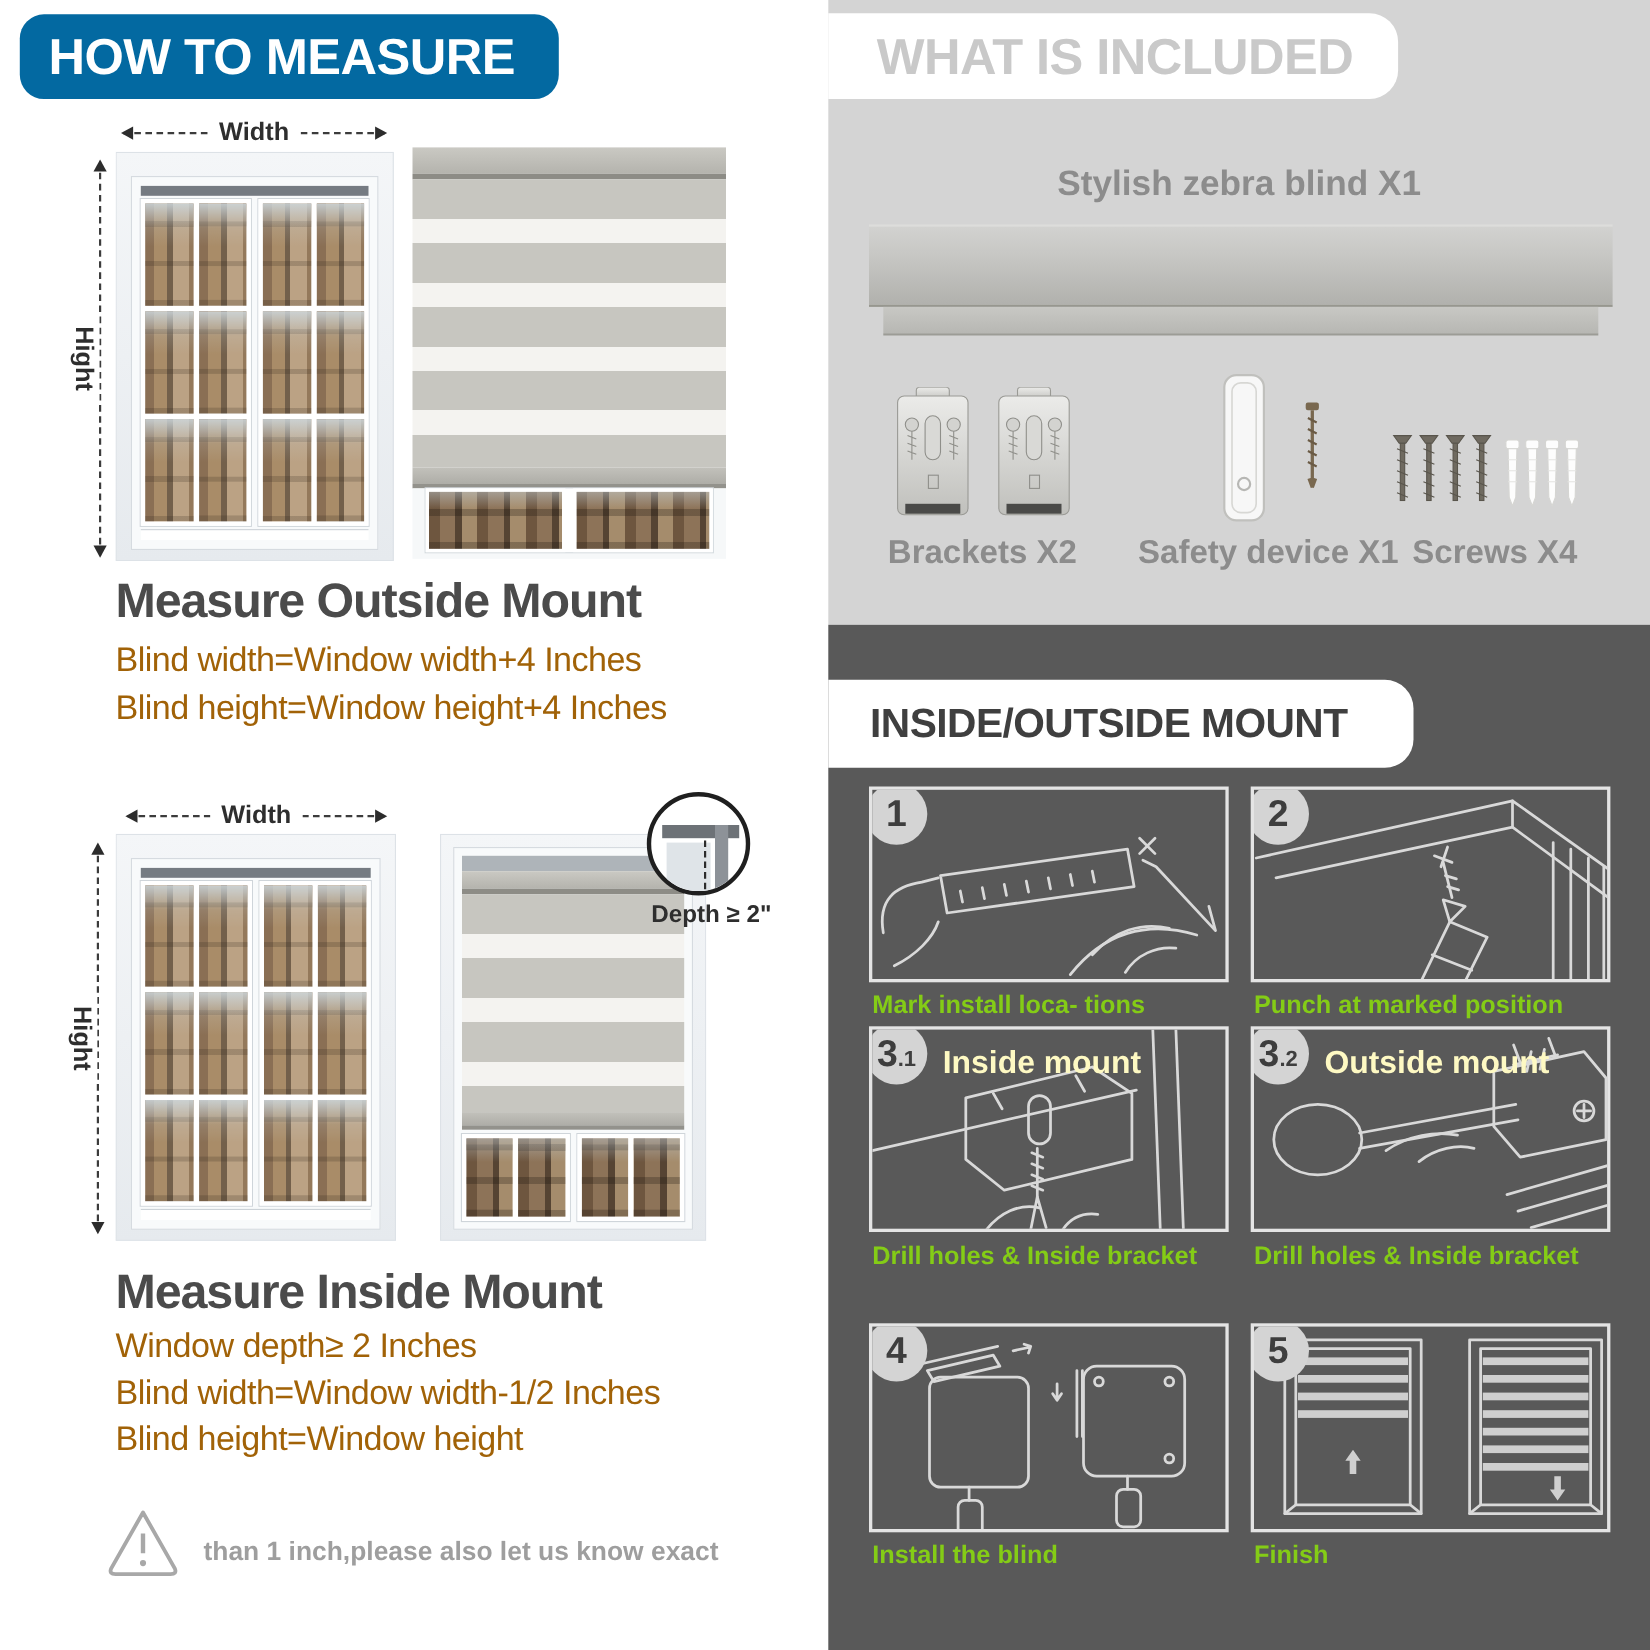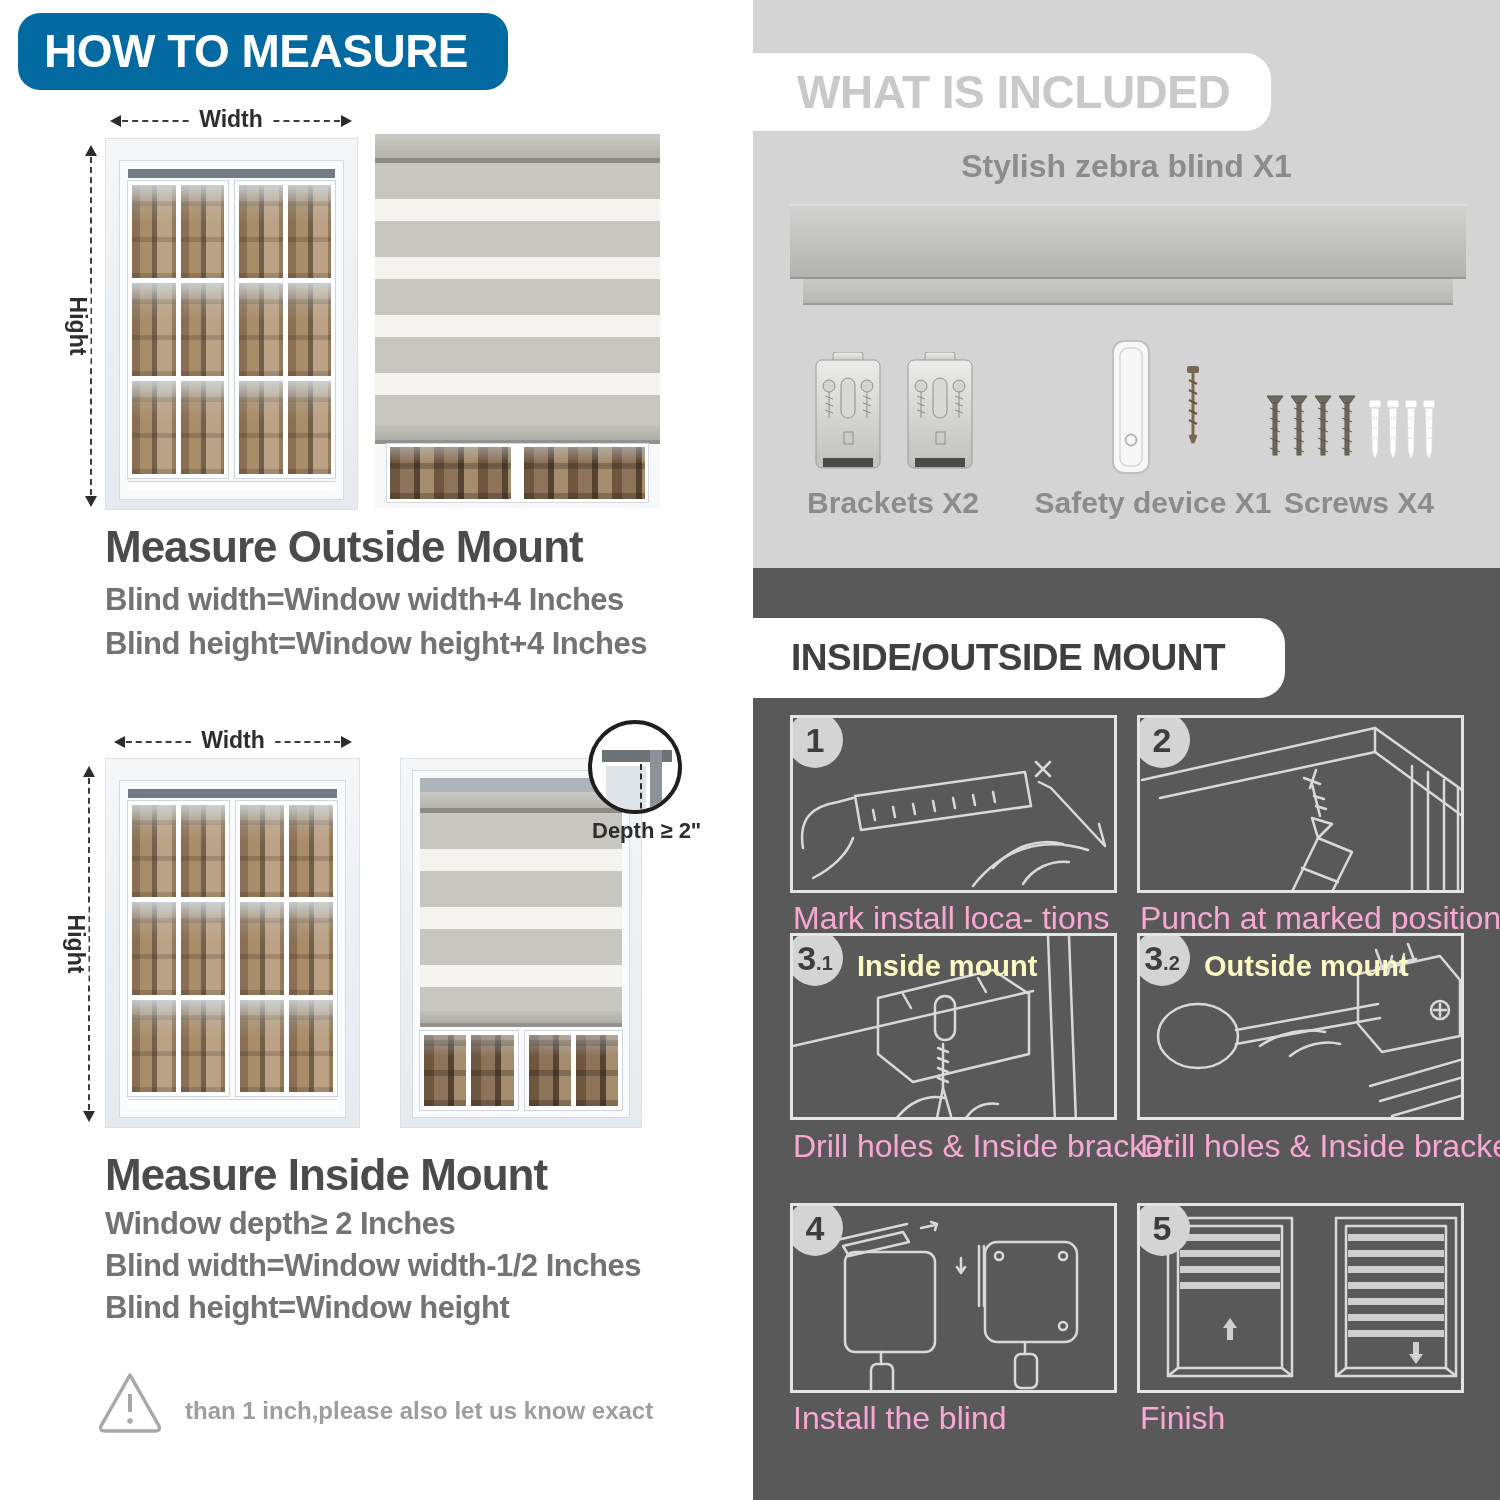--- a/index.html
+++ b/index.html
@@ -3,21 +3,21 @@
 <meta charset="utf-8">
 <style>
   html,body{margin:0;padding:0;background:#fff;}
   .stage{position:relative;width:1500px;height:1500px;background:#ffffff;
          font-family:"Liberation Sans",sans-serif;overflow:hidden;}
   .abs{position:absolute;box-sizing:border-box;}
 
   
   .hdr{font-weight:bold;letter-spacing:-0.5px;white-space:nowrap;}
   .hdr-left{background:#0369a1;color:#ffffff;border-radius:22px;font-size:46px;line-height:77px;padding-left:26px;}
-  .hdr-wii{background:#ffffff;color:#c9c9c9;border-radius:0 26px 26px 0;font-size:46px;line-height:78px;padding-left:44px;margin-top:41px;}
+  .hdr-wii{background:#ffffff;color:#c9c9c9;border-radius:0 26px 26px 0;font-size:46px;line-height:78px;padding-left:44px;}
   .hdr-iom{background:#ffffff;color:#3f3f3f;border-radius:0 26px 26px 0;font-size:37px;line-height:80px;padding-left:38px;margin-top:40px;}
 
   
   .h-arrow{border-top:2px dashed #3c3c3c;height:0;}
   .h-arrow:before,.h-arrow:after{content:"";position:absolute;top:-7px;width:0;height:0;
       border-top:6px solid transparent;border-bottom:6px solid transparent;}
   .h-arrow:before{left:-2px;border-right:11px solid #2c2c2c;}
   .h-arrow:after{right:-2px;border-left:11px solid #2c2c2c;}
   .h-arrow .lbl{position:absolute;left:50%;top:-16px;transform:translateX(-50%);
       background:#ffffff;padding:0 10px;font-size:23px;font-weight:bold;color:#2e2e2e;}
@@ -50,40 +50,40 @@
   
   .cassette{background:linear-gradient(180deg,#cac9c3,#b4b3ad);border-bottom:5px solid #8d8c86;flex:none;}
   .fabric{background:repeating-linear-gradient(180deg,#c7c6c0 0 36px,#f4f3f0 36px 58px);flex:none;}
   .botrail{background:linear-gradient(180deg,#c2c1bb,#aeada7);border-bottom:4px solid #93928c;flex:none;}
   .blind-win{display:flex;background:#f6f8f9;padding:0 12px 6px 12px;flex:none;}
   .blind-win .inner{flex:1;display:flex;gap:7px;background:#fff;box-shadow:0 0 0 1px #d4dade;}
   .bpane{flex:1;border:3px solid #fff;}
 
   
   .title-dark{font-size:44px;font-weight:bold;color:#4b4b4b;letter-spacing:-1px;white-space:nowrap;}
-  .sub-gray{font-size:31px;font-weight:bold;color:#737373;letter-spacing:-0.5px;white-space:nowrap;text-align:right;}
+  .sub-gray{font-size:31px;font-weight:normal;color:#a16207;letter-spacing:-0.5px;white-space:nowrap;text-align:right;}
   .warn-text{font-size:24px;font-weight:bold;color:#9e9e9e;line-height:25px;white-space:nowrap;}
   .item-label{font-size:30px;font-weight:bold;color:#8c8c8c;text-align:center;white-space:nowrap;}
   .depth-lbl{font-size:22px;font-weight:bold;color:#2e2e2e;white-space:nowrap;}
 
   
   .right-top{background:#d4d4d4;}
   .right-dark{background:#595959;}
   .headrail-main{background:linear-gradient(180deg,#d2d2d0 0%,#c6c6c3 40%,#b1b1ad 100%);
       border-top:2px solid #dddddb;border-bottom:2px solid #97978f;}
   .headrail-lip{background:linear-gradient(180deg,#c8c8c4,#b7b7b3);border-bottom:2px solid #9c9c96;margin:0 13px;}
 
   
   .panel{border:3px solid #e4e4e4;overflow:hidden;background:#595959;}
   .badge{position:absolute;top:-6px;left:-6px;width:56px;height:56px;border-radius:50%;
       background:#d4d4d4;color:#3e3e3e;font-weight:bold;font-size:34px;
       display:flex;align-items:center;justify-content:center;}
   .badge .sub{font-size:20px;margin-top:10px;}
   .ptitle{position:absolute;top:14px;left:64px;color:#fef9c3;font-size:29px;font-weight:bold;white-space:nowrap;}
-  .caption{color:#f9a8d4;font-size:32px;font-weight:normal;white-space:nowrap;}
+  .caption{color:#84cc16;font-size:23px;font-weight:bold;white-space:nowrap;}
   .lineart{stroke:#d9d9d9;fill:none;stroke-width:2.5;stroke-linecap:round;stroke-linejoin:round;}
 
   
   .circle{width:94px;height:94px;border:4px solid #1f1f1f;border-radius:50%;background:#ffffff;overflow:hidden;}
 </style>
 </head>
 <body>
 
 <div class="stage">
 

